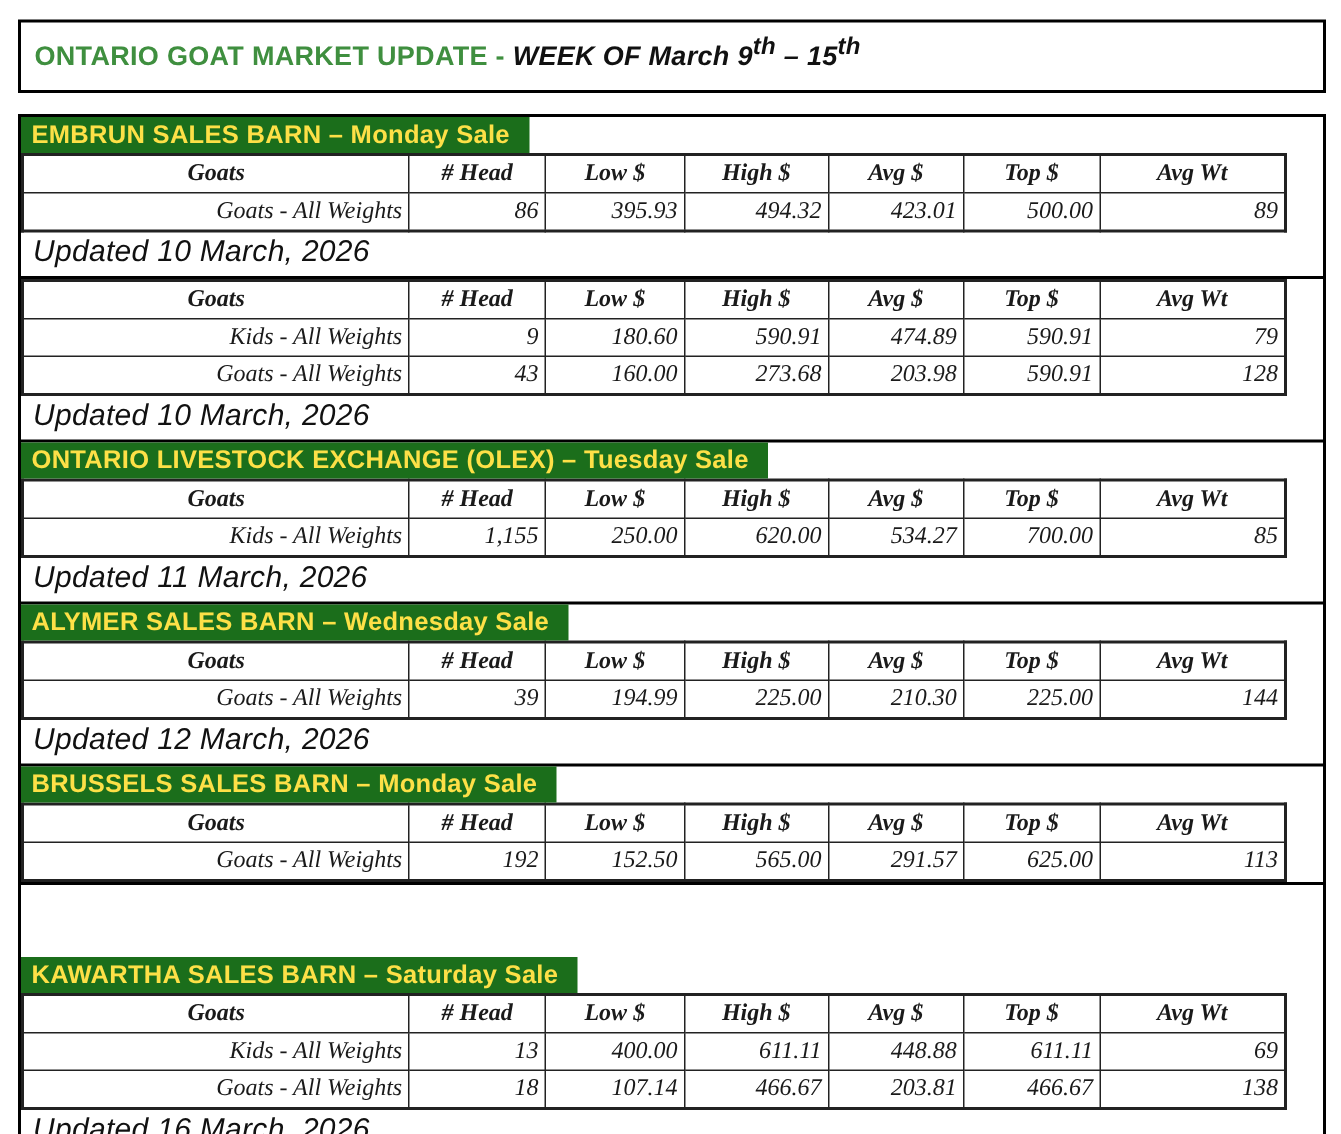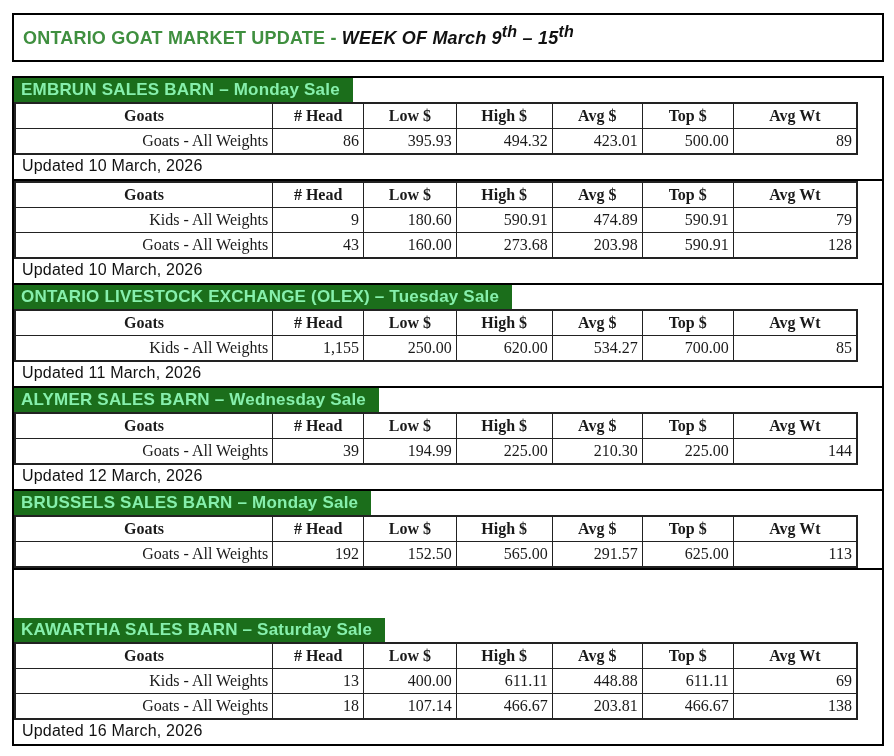--- a/index.html
+++ b/index.html
@@ -28,35 +28,36 @@
   .t-week sup{font-size:16px;font-weight:bold;}
   .main{
     border:2px solid #000;
     margin-top:14px;
   }
   .sec{border-bottom:2px solid #000;}
   .sec:last-child{border-bottom:none;margin-top:48px;}
   .banner{
     display:inline-block;
     background:var(--banner_green);
-    color:#86efac;
+    color:#fde047;
     font-weight:bold;
     font-size:17px;
     line-height:19px;
     padding:2px 13px 3px 7px;
     letter-spacing:.2px;
     vertical-align:top;
   }
   table.sales{
     border-collapse:collapse;
     width:calc(100% - 24px);
     table-layout:fixed;
     font-family:"Liberation Serif",serif;
     font-size:16px;
     color:var(--ink);
+    font-style:italic;
   }
   table.sales th,table.sales td{
     border:1.5px solid #222;
     height:21px;
     overflow:hidden;
     white-space:nowrap;
   }
   table.sales{border:2px solid #222;}
   table.sales th{
     font-weight:bold;text-align:center;
@@ -66,21 +67,22 @@
     text-align:right;
     padding:1px 4px 2px 3px;
   }
   col.c0{width:30.6%;}
   col.c1{width:10.8%;}
   col.c2{width:11.0%;}
   col.c3{width:11.4%;}
   col.c4{width:10.7%;}
   col.c5{width:10.8%;}
   .updated{
-    font-size:16px;
+    font-style:italic;
+    font-size:20px;
     padding:2px 0 4px 8px;
     color:#111;
     letter-spacing:.2px;
   }
 </style>
 </head>
 <body>
 
 <div class="page">
 

